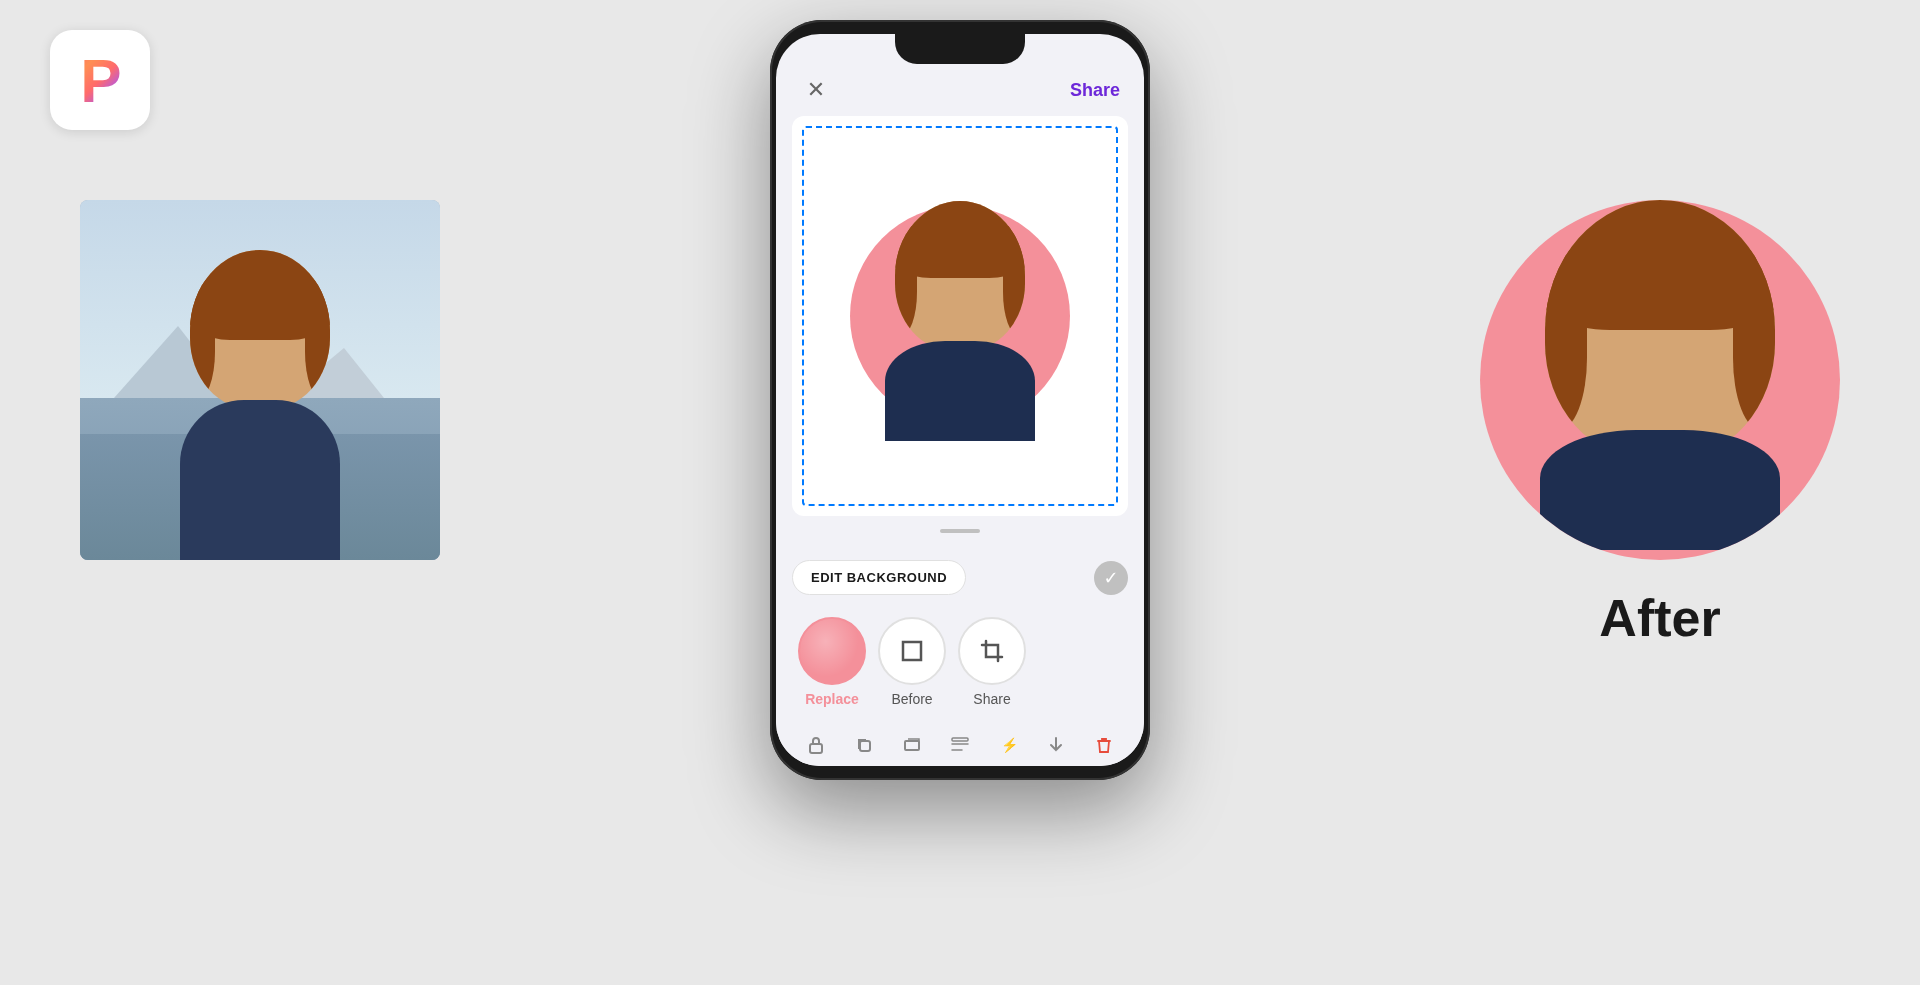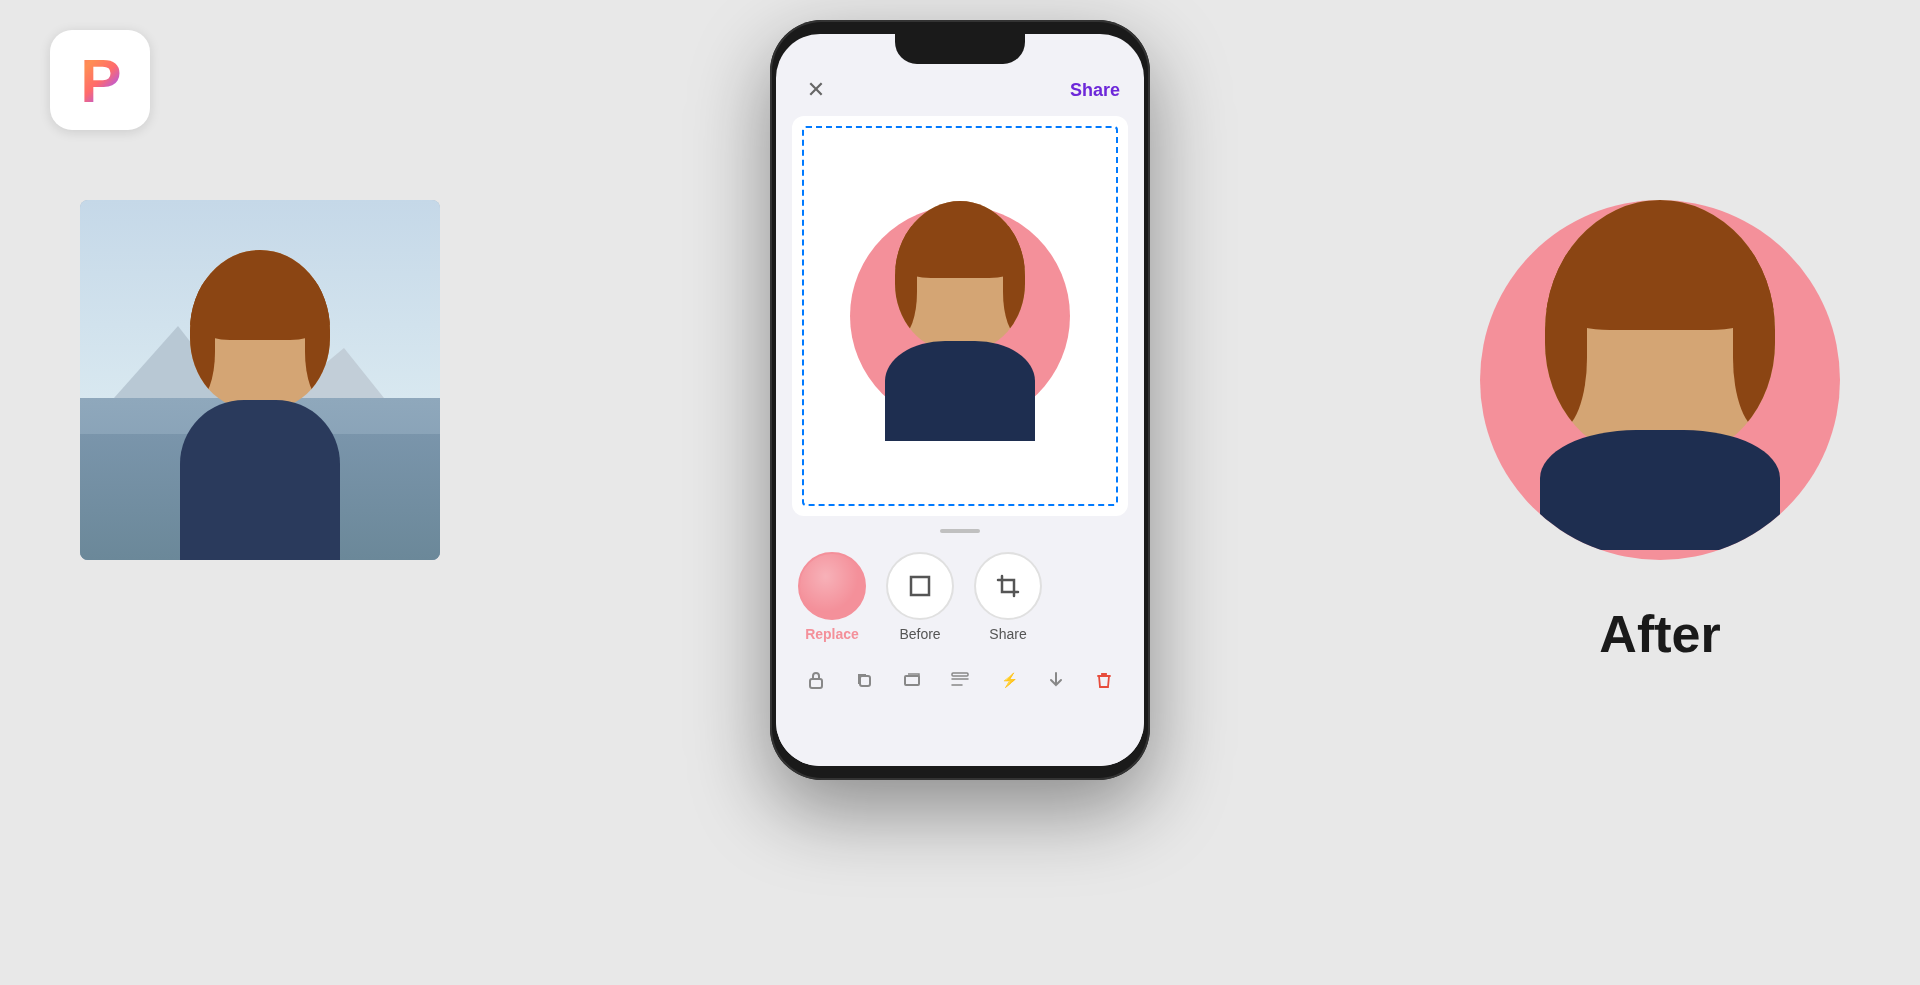--- a/index.html
+++ b/index.html
@@ -406,21 +406,20 @@
       align-items: center;
       justify-content: center;
       color: white;
       font-size: 18px;
     }
 
     
     .tools-row {
       display: flex;
       align-items: center;
-      gap: 8px;
       padding: 8px 0 16px;
     }
 
     .tool-item {
       display: flex;
       flex-direction: column;
       align-items: center;
       gap: 6px;
       width: 80px;
     }
@@ -486,21 +485,20 @@
     }
 
     
     .after-section {
       position: absolute;
       right: 80px;
       top: 200px;
       display: flex;
       flex-direction: column;
       align-items: center;
-      gap: 16px;
     }
 
     .after-image {
       width: 360px;
       height: 360px;
       border-radius: 50%;
       overflow: hidden;
       background: #F4909A;
       position: relative;
       display: flex;
@@ -635,20 +633,26 @@
               <div class="profile-person-hair-r"></div>
             </div>
             <div class="profile-person-body"></div>
           </div>
         </div>
       </div>
 
       <div class="drag-handle"></div>
 
       <div class="phone-bottom-panel">
+        <div class="edit-bg-header">
+          <div class="edit-bg-label">EDIT BACKGROUND</div>
+          <div class="edit-bg-check">
+            <span>✓</span>
+          </div>
+        </div>
 
         <div class="tools-row">
 
           <div class="tool-item">
             <div class="tool-circle replace"></div>
             <span class="tool-label active">Replace</span>
           </div>
 
           <div class="tool-item">
             <div class="tool-circle border-btn">

